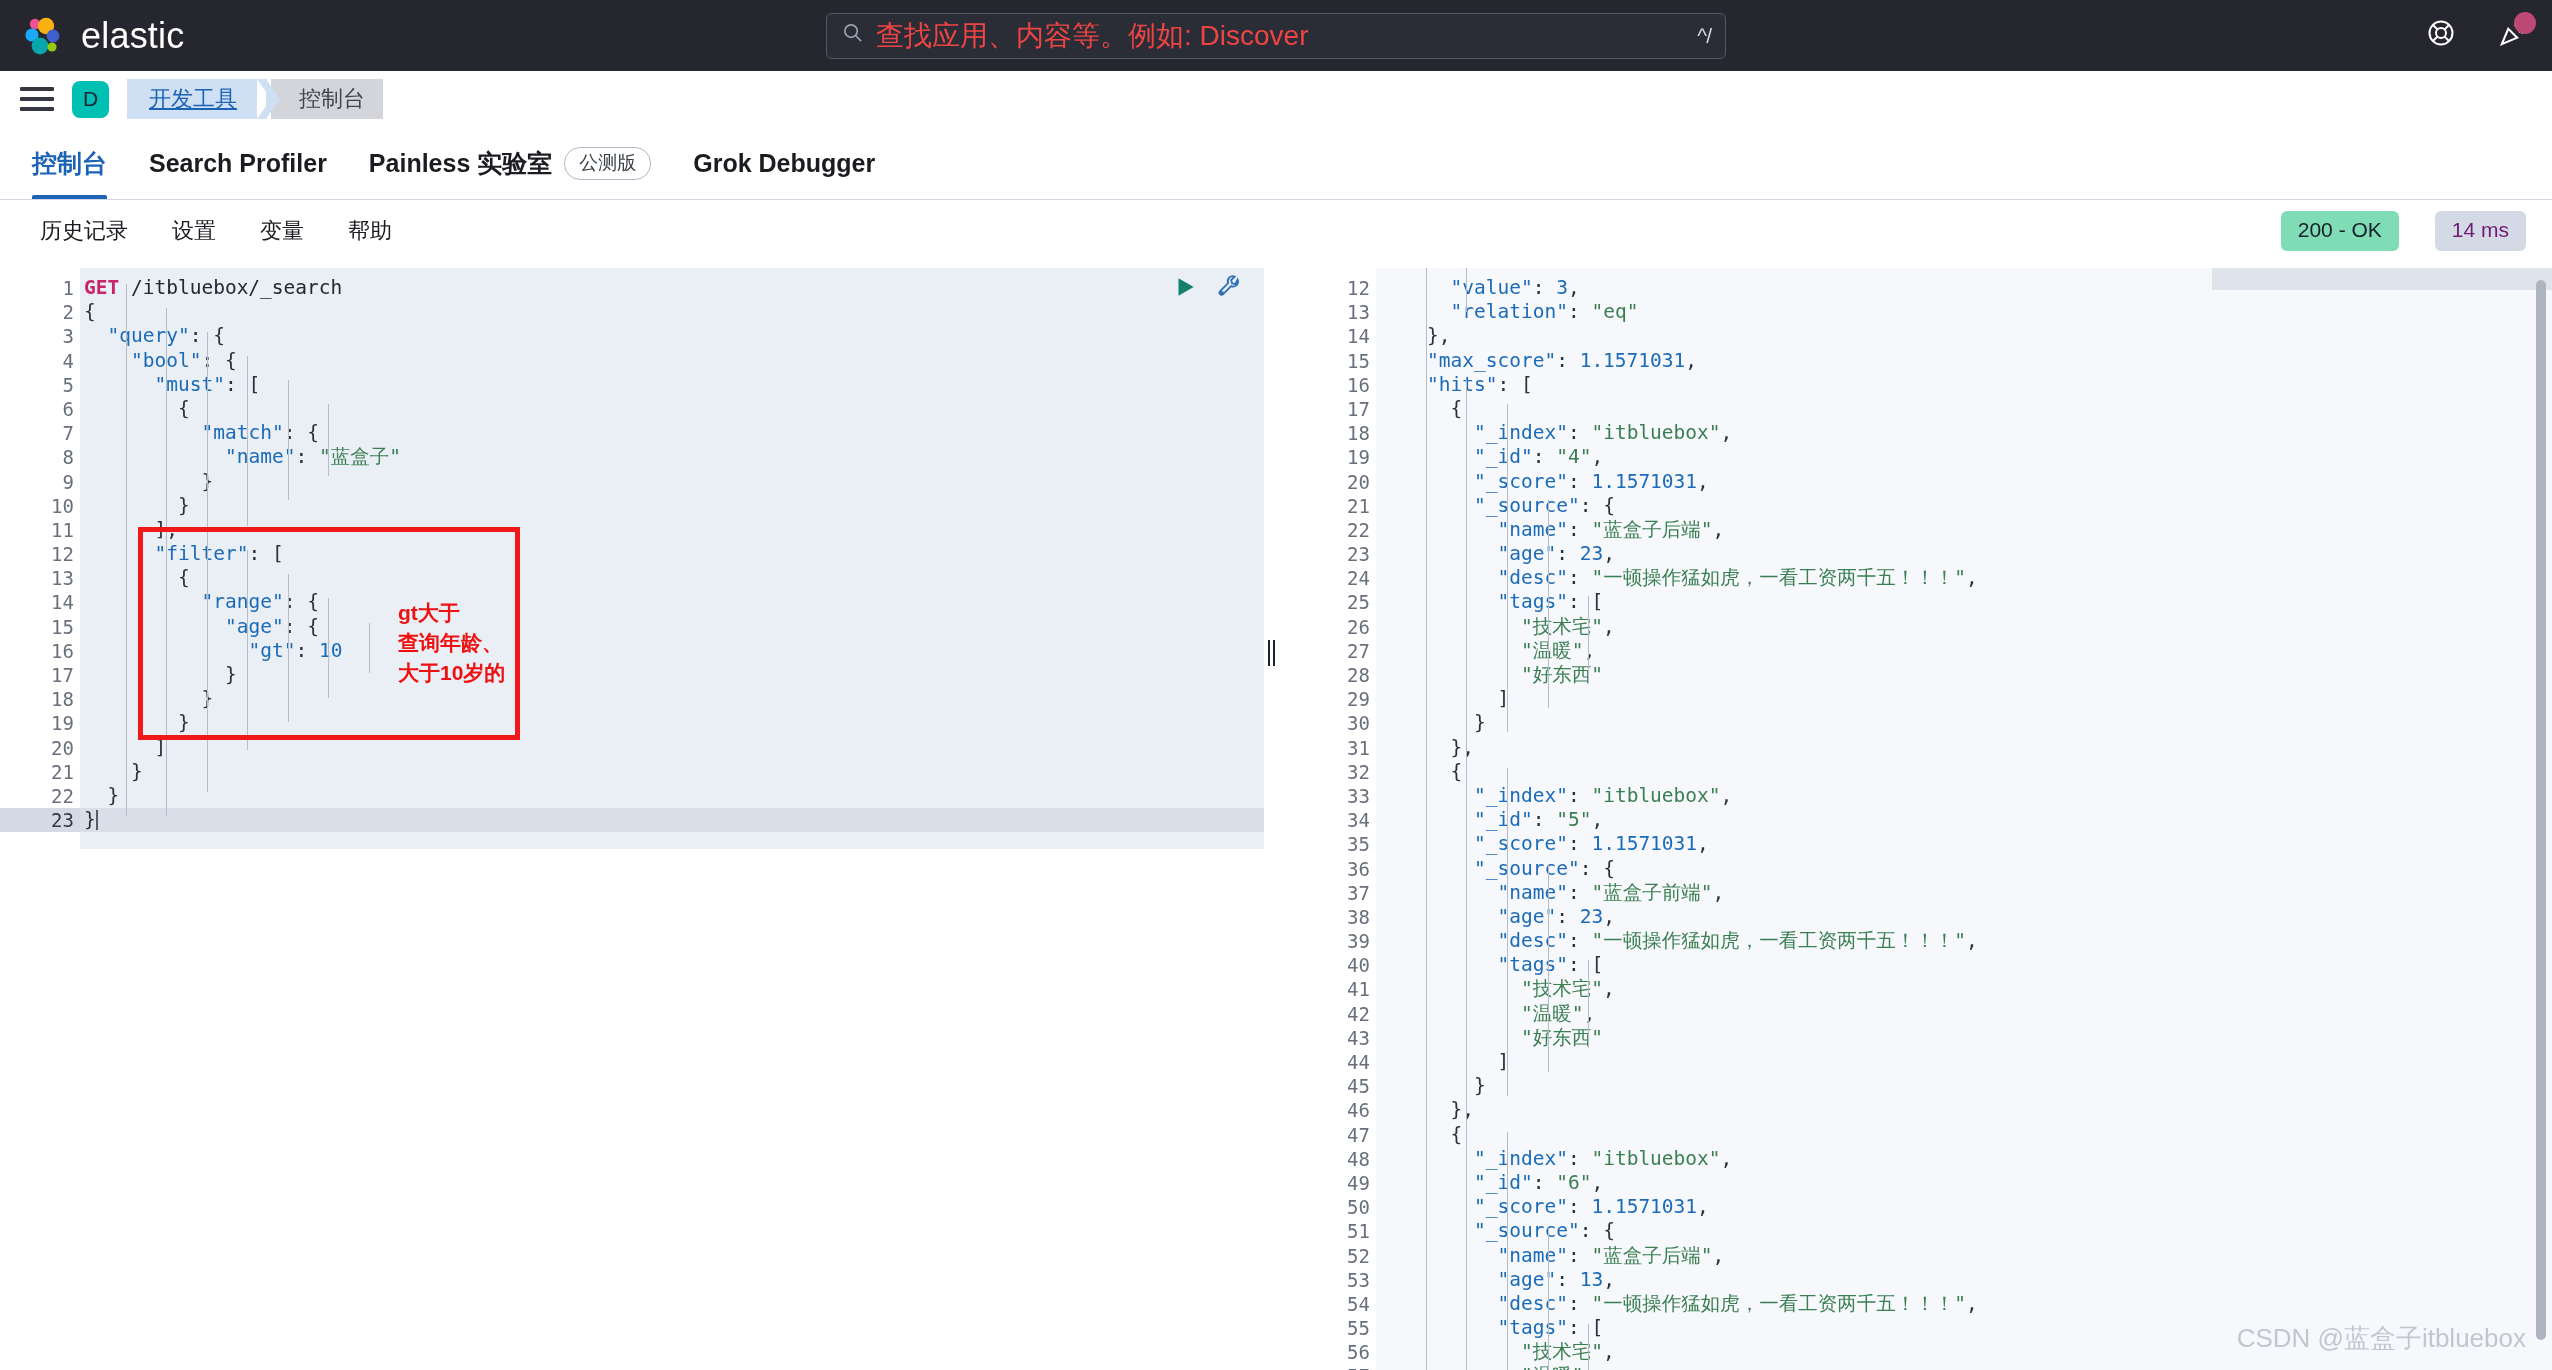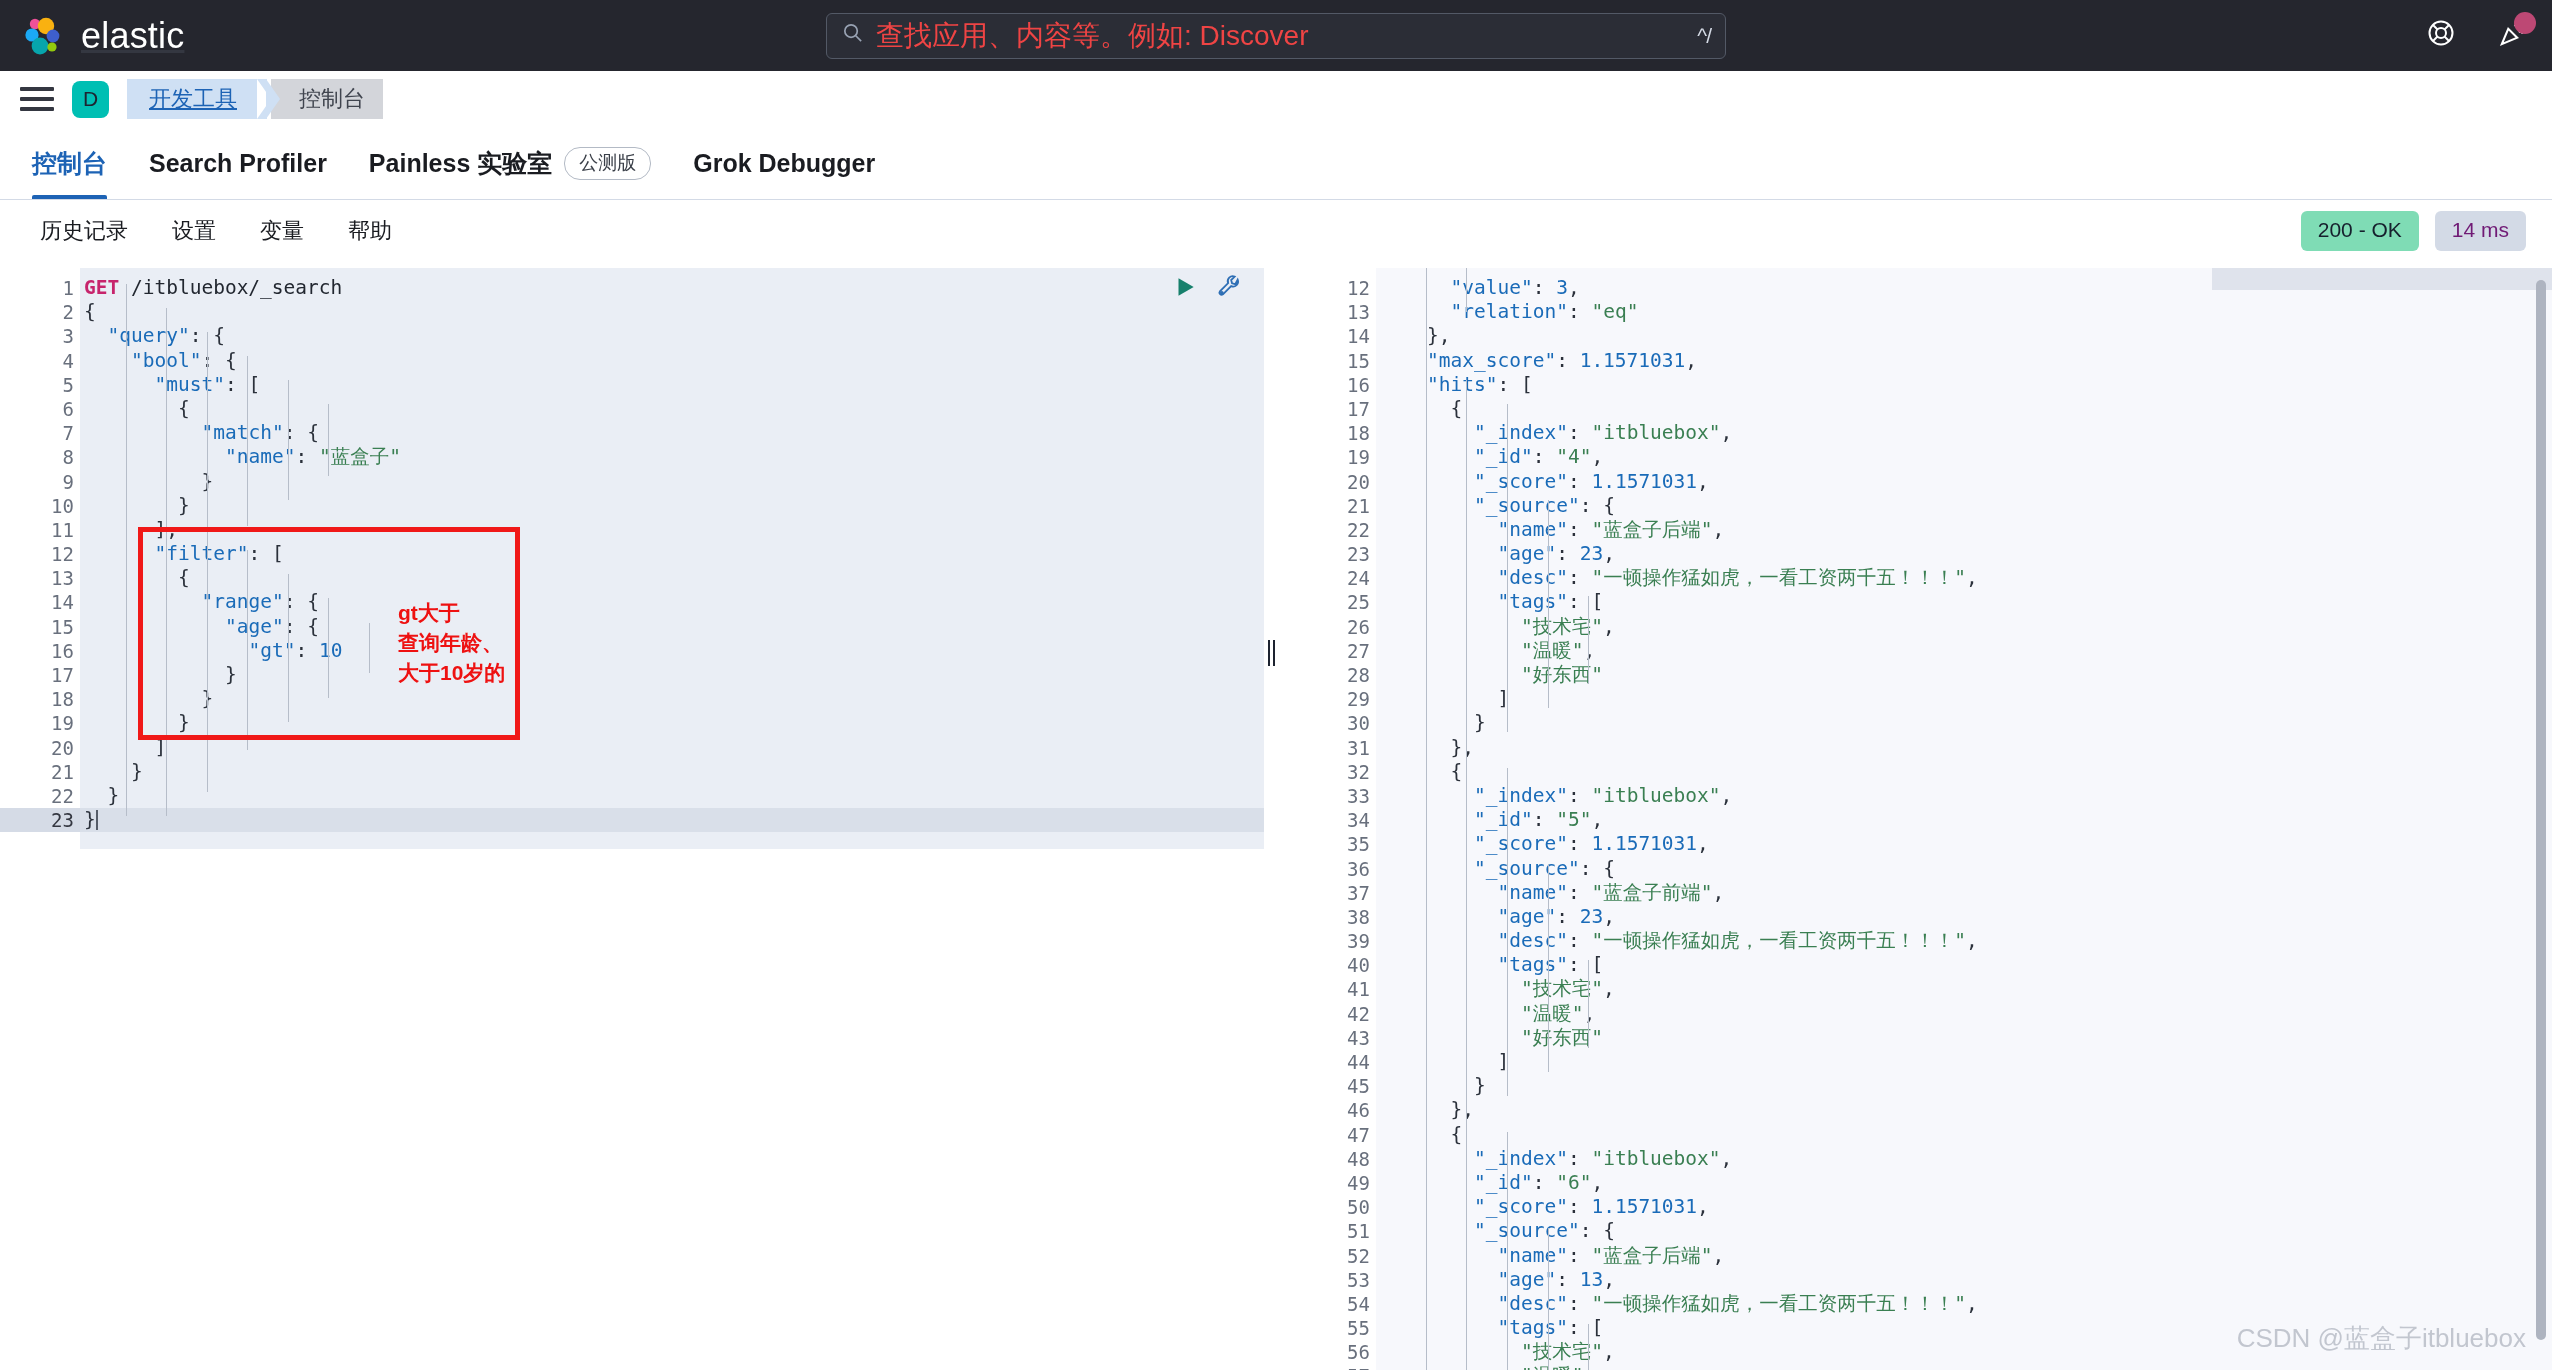--- a/index.html
+++ b/index.html
@@ -12,21 +12,21 @@
   }
 
   
   .topbar {
     height: 71px;
     background: #25262e;
     display: flex;
     align-items: center;
     position: relative;
   }
-  .brand { display: flex; align-items: center; gap: 17px; padding-left: 22px; text-decoration: underline; }
+  .brand { display: flex; align-items: center; gap: 17px; padding-left: 22px; }
   .logo-svg { display:block; }
   .brand-name {
     color: #ffffff;
     font-size: 36px;
     letter-spacing: .2px;
     font-weight: 400;
   }
   .search-wrap {
     position: absolute;
     left: 50%;
@@ -182,20 +182,21 @@
     right: 26px;
     display: flex;
     align-items: center;
     gap: 16px;
   }
   .pill {
     border-radius: 6px;
     font-size: 21px;
     padding: 7px 17px 9px;
     white-space: nowrap;
+    margin-left: 20px;
   }
   .pill-ok { background: #7fdcb5; color: #16202d; }
   .pill-ms { background: #d3dae6; color: #701a75; }
 
   
   .panes {
     position: absolute;
     top: 268px; left: 0; right: 0; bottom: 0;
     display: flex;
     background: #ffffff;

